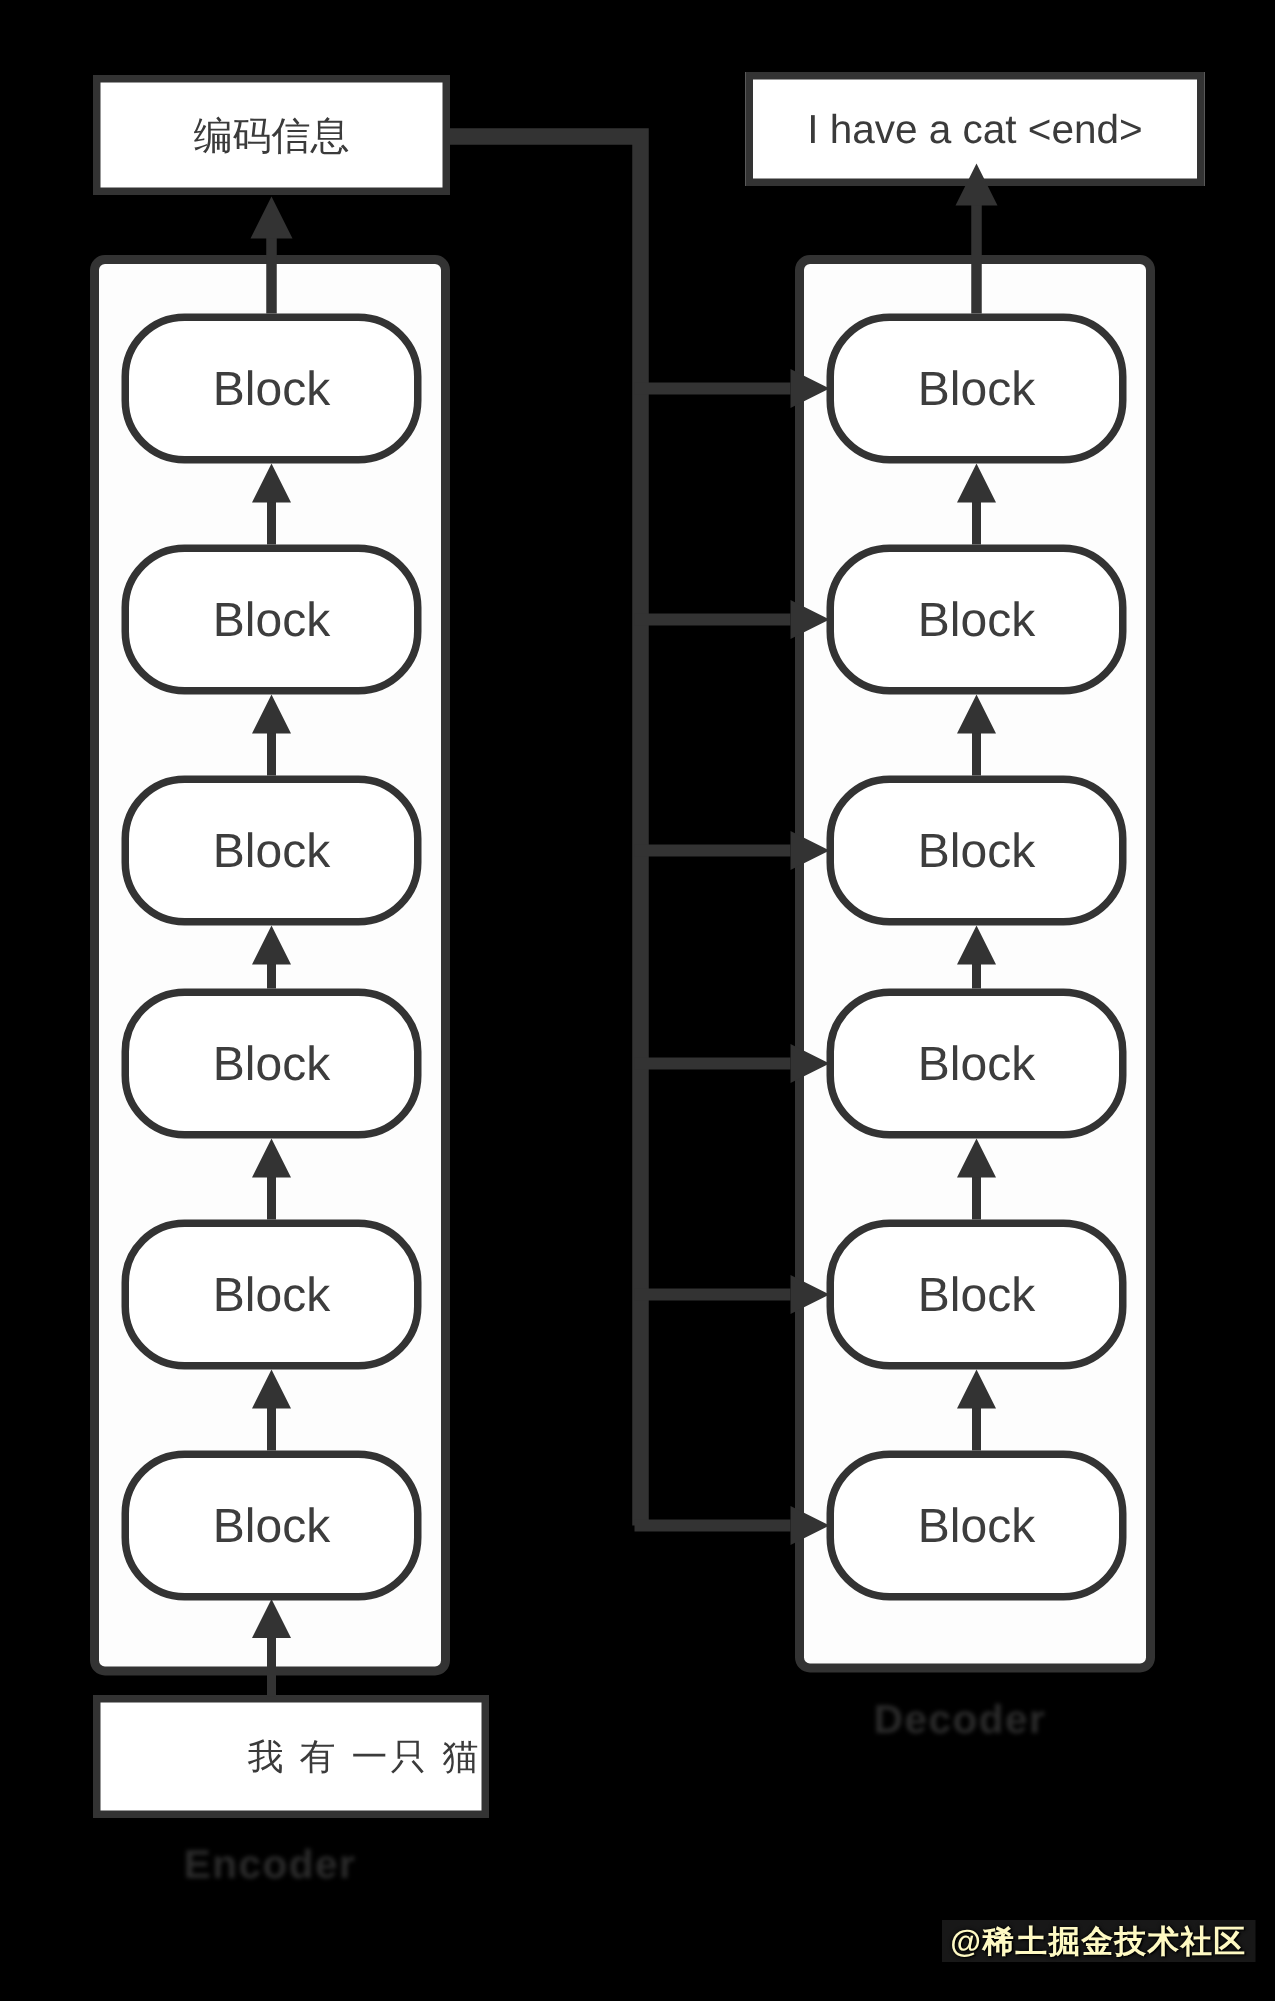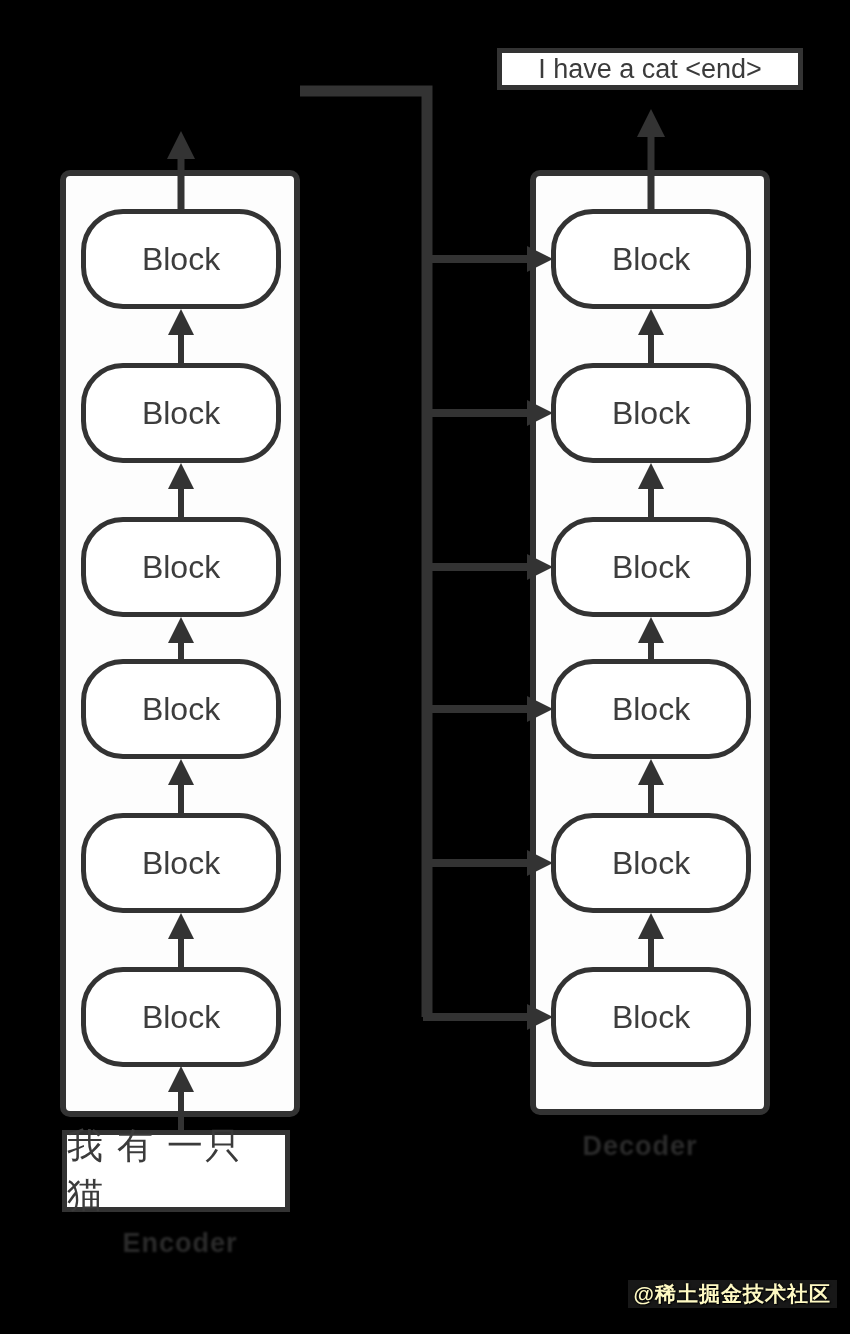--- a/index.html
+++ b/index.html
@@ -41,22 +41,22 @@
     justify-content: center;
     font-size: 32px;
     color: #3d3d3d;
   }
   .enc-block { left: 81px; }
   .dec-block { left: 551px; }
   .top-1 { top: 209px; } .top-2 { top: 363px; } .top-3 { top: 517px; }
   .top-4 { top: 659px; } .top-5 { top: 813px; } .top-6 { top: 967px; }
 
   .enc-output { left: 62px; top: 50px; width: 238px; height: 80px; font-size: 26px; }
-  .dec-output { left: 497px; top: 48px; width: 306px; height: 42px; font-size: 27px; }
-  .enc-input  { left: 62px; top: 1130px; width: 228px; height: 82px; font-size: 36px; letter-spacing: 2px; justify-content: flex-end; }
+  .dec-output { left: 497px; top: 48px; width: 306px; height: 76px; font-size: 27px; }
+  .enc-input  { left: 62px; top: 1130px; width: 264px; height: 82px; font-size: 24px; letter-spacing: 2px; justify-content: flex-end; }
 
   .enc-container { left: 60px; top: 170px; width: 240px; height: 947px; }
   .dec-container { left: 530px; top: 170px; width: 240px; height: 945px; }
 
   .caption {
     position: absolute;
     width: 240px;
     text-align: center;
     font-size: 27px;
     font-weight: 700;
@@ -83,20 +83,23 @@
     font-weight: 700;
     letter-spacing: 1px;
     text-shadow: 0 0 3px #000, 1px 1px 1px #000;
   }
 </style>
 </head>
 <body>
 
 <div class="canvas">
 
+  <div class="box enc-output">
+    <span>编码信息</span>
+  </div>
 
   <div class="container-col enc-container"></div>
 
   <div class="block enc-block top-1">
       <span>Block</span>
     </div>
   <div class="block enc-block top-2">
       <span>Block</span>
     </div>
   <div class="block enc-block top-3">

